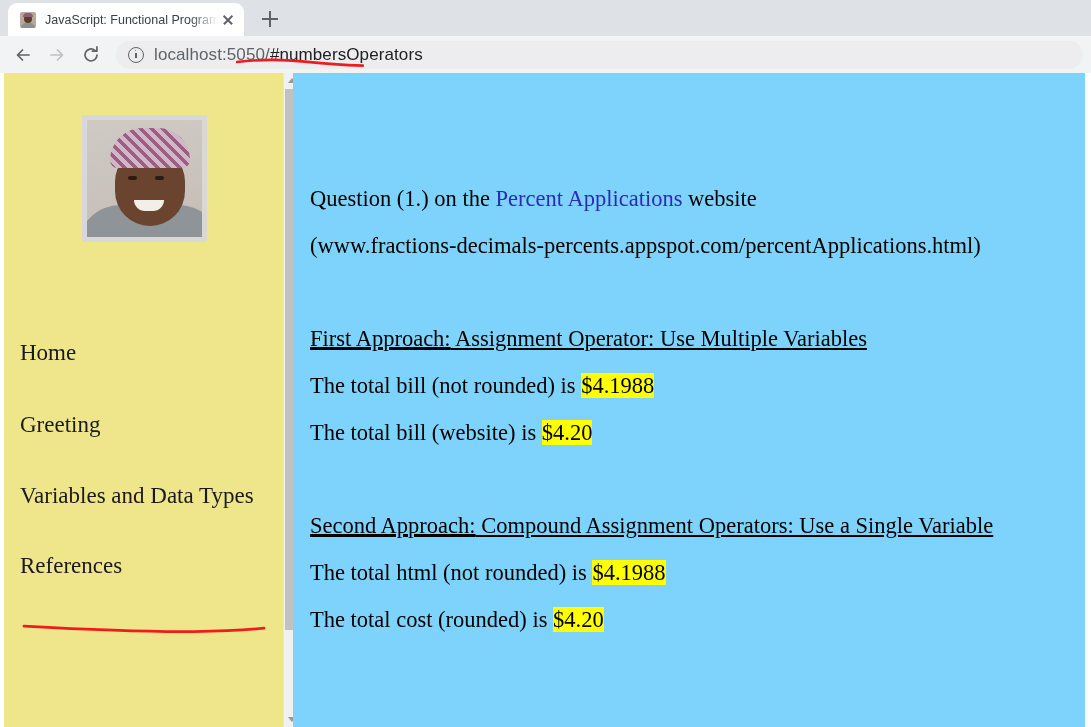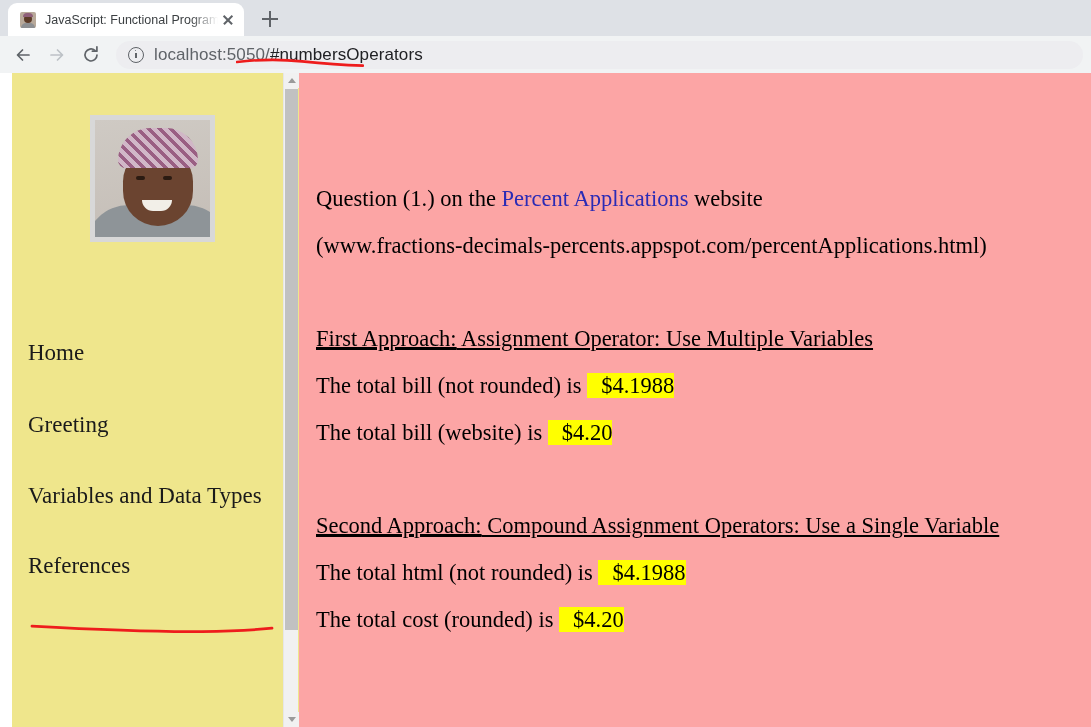--- a/index.html
+++ b/index.html
@@ -177,21 +177,21 @@
     position: absolute;
     top: 73px; left: 0;
     width: 1091px;
     height: 654px;
     background: #ffffff;
     overflow: hidden;
   }
 
   .sidebar {
     position: absolute;
-    left: 12px; top: 0;
+    left: 4px; top: 0;
     width: 309px;
     height: 654px;
     background: #efe68c;
   }
 
   .avatar {
     position: absolute;
     left: 78px; top: 42px;
     width: 125px; height: 127px;
     border: 5px solid #d8d8d8;
@@ -293,39 +293,39 @@
     position: absolute;
     left: 1px; top: 16px;
     width: 13px; height: 541px;
     background: #c1c1c1;
     cursor: pointer;
   }
 
   
   .content {
     position: absolute;
-    left: 299px; top: 0;
+    left: 293px; top: 0;
     width: 792px;
     height: 654px;
-    background: #fca5a5;
+    background: #7dd3fc;
     font-family: "Liberation Serif", serif;
     font-size: 22.5px;
     color: #000000;
     padding: 0 0 0 17px;
   }
   .content p {
     margin: 0;
     line-height: 47px;
     white-space: nowrap;
   }
   .content p.q1 { padding-top: 102px; }
   .content p.gap-top { padding-top: 46px; text-decoration: underline; }
   .lnk { color: #2b2bb5; }
   .u { text-decoration: underline; text-underline-offset: 1px; }
-  .hl { background: #ffff00; padding-left: 14px; }
+  .hl { background: #ffff00; }
 </style>
 </head>
 <body>
 
 <div class="browser">
 
   <div class="tabstrip">
     <div class="tab">
       <span class="tab-favicon">
         <span class="fi-body"></span>

